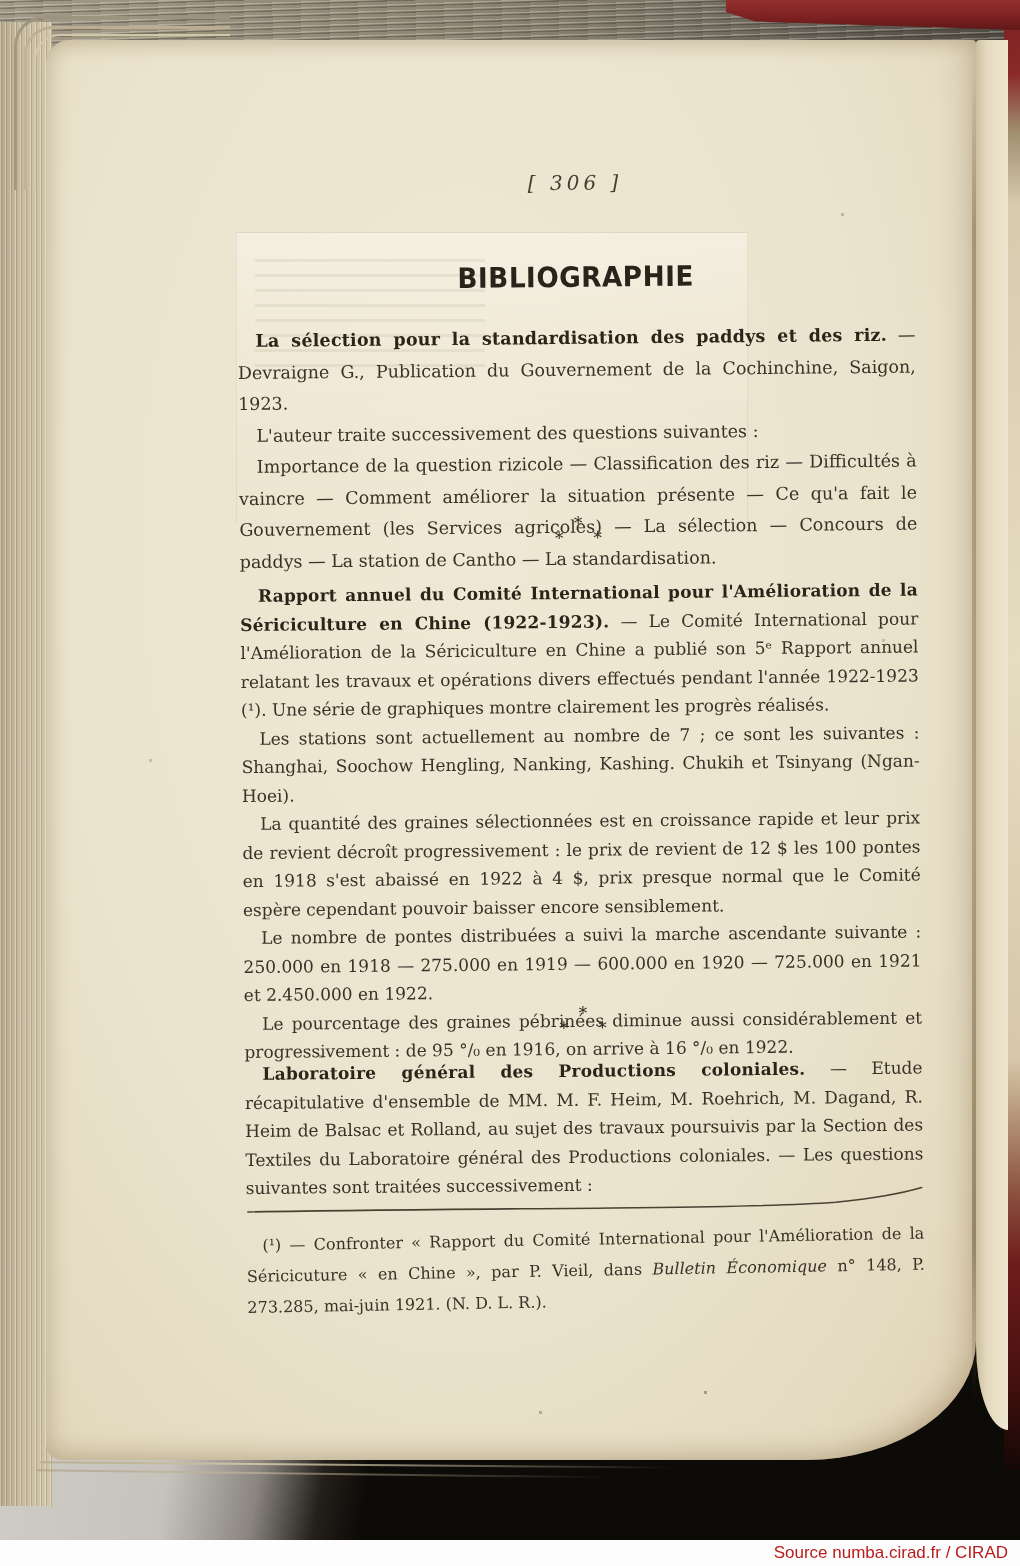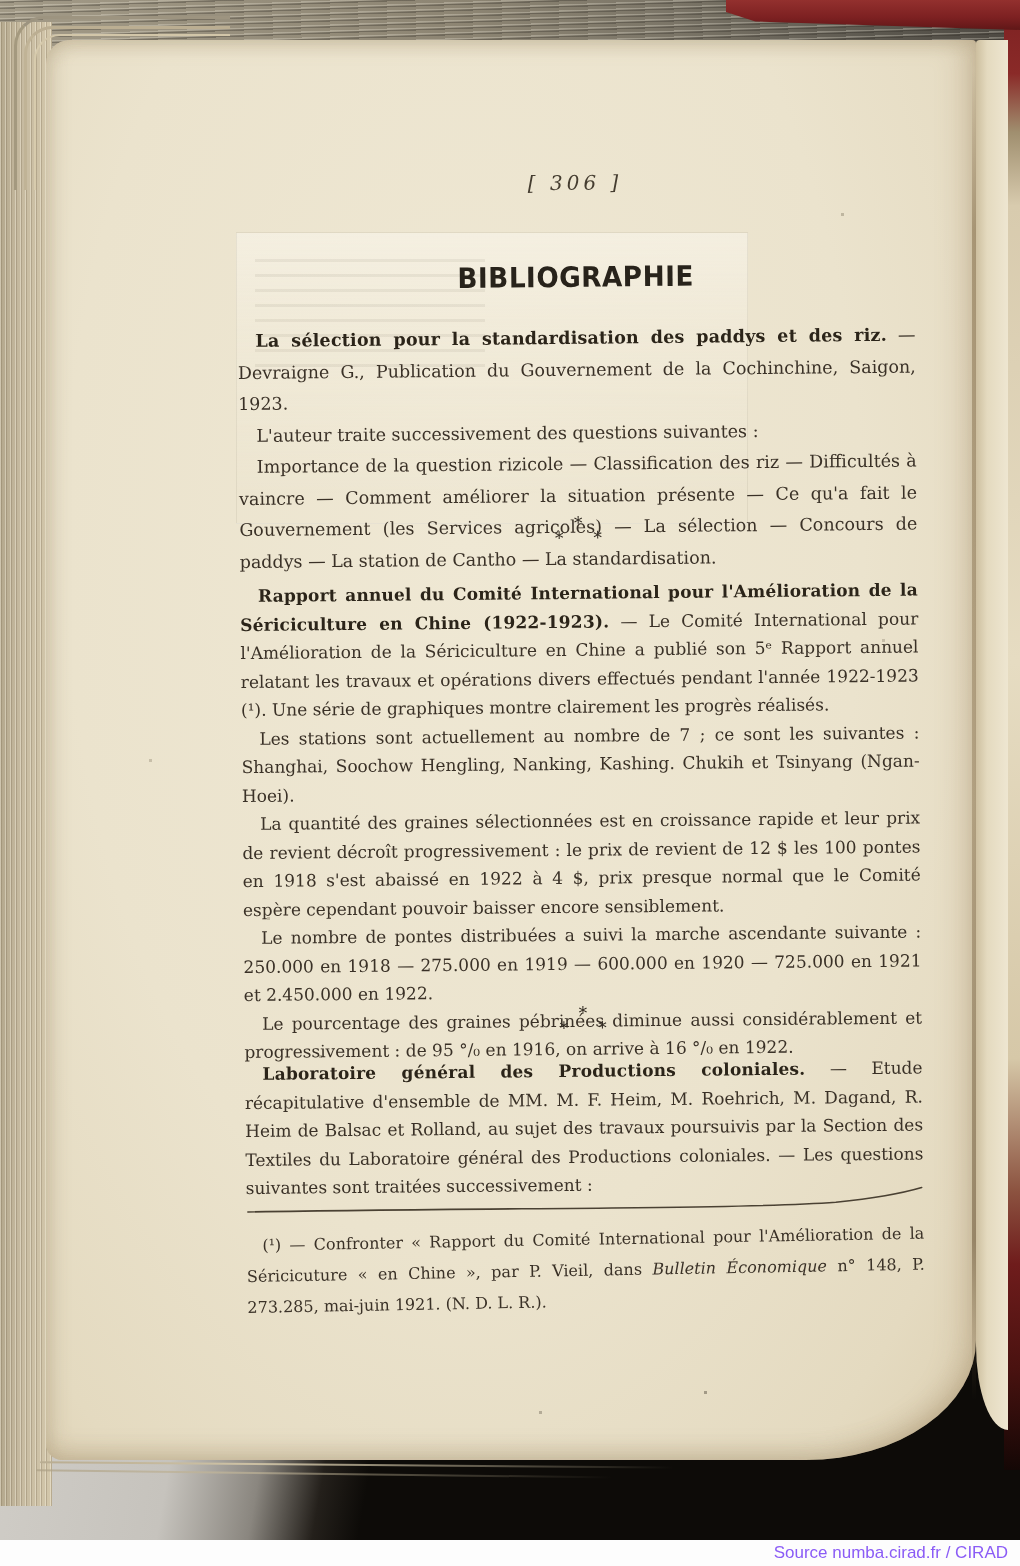--- a/index.html
+++ b/index.html
@@ -93,21 +93,21 @@
   .rule{position:absolute;left:0;top:1192px;width:678px;height:26px;}
 
   .footnote{position:absolute;left:0;top:1230px;width:678px;font-size:16px;line-height:31px;
     text-align:justify;transform:rotate(-.5deg);transform-origin:0 0;}
   .footnote p{margin:0;text-indent:16px;}
   .fn-italic{font-style:italic;}
 
   
   .footer{position:absolute;left:0;top:1540px;width:1020px;height:26px;background:#fdfdfd;}
   .footer span{position:absolute;right:12px;top:0;line-height:26px;
-    font-family:"Liberation Sans",sans-serif;font-size:17px;color:#8b5cf6;}
+    font-family:"Liberation Sans",sans-serif;font-size:17px;color:#b91c1c;}
 </style>
 </head>
 <body>
 
 <div class="stage">
 
   <div class="table-surface"></div>
   <div class="top-edge"></div>
   <div class="left-stack"></div>
 

